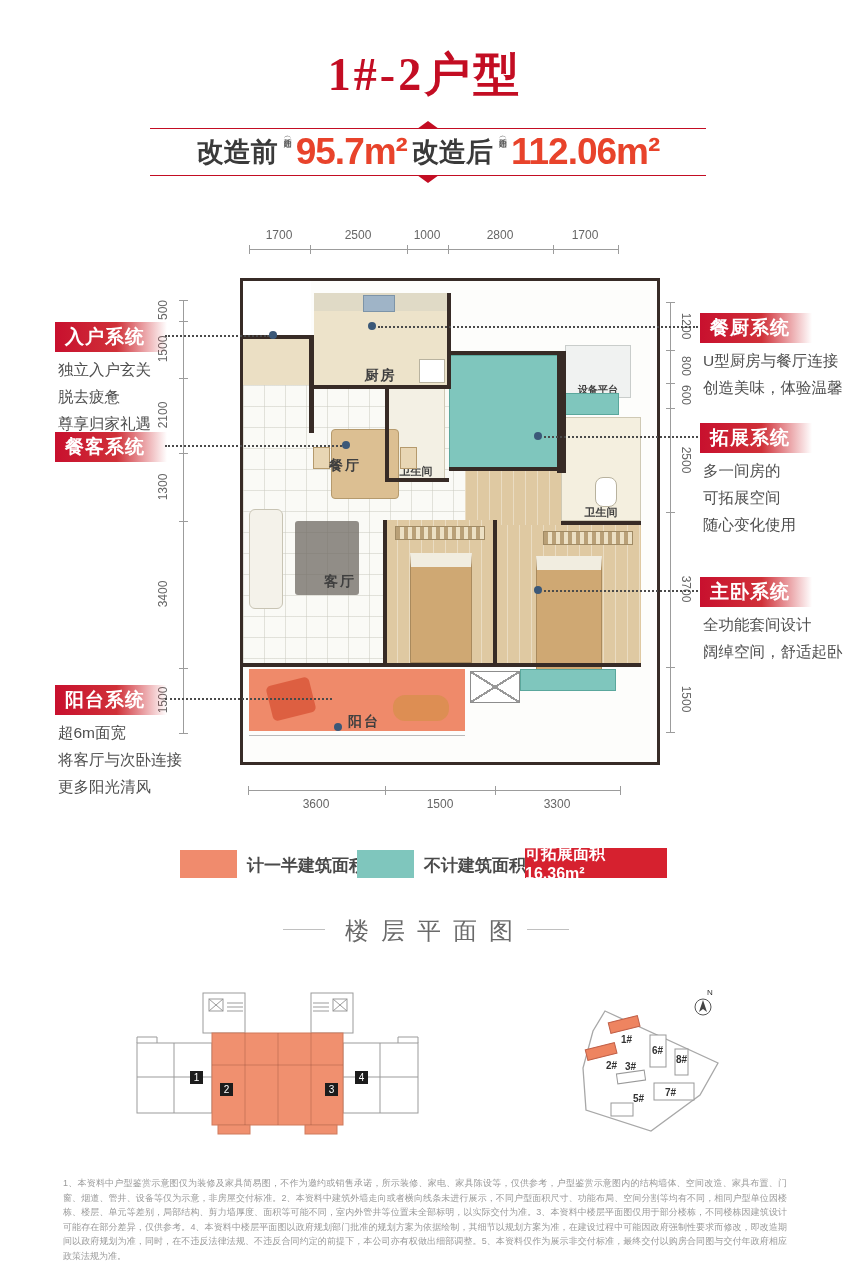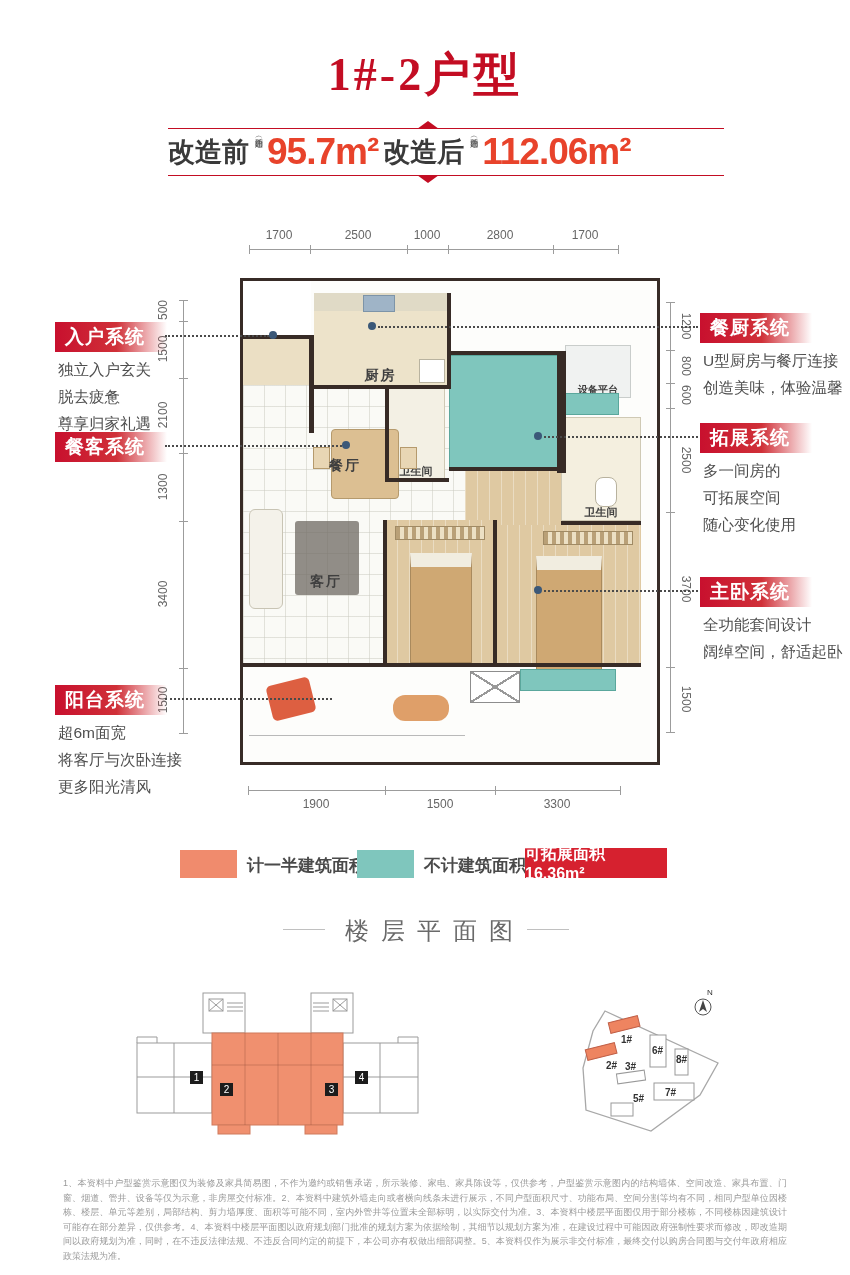--- a/index.html
+++ b/index.html
@@ -2,22 +2,22 @@
 <html><head>
 <meta charset="utf-8">
 <style>
   html,body{margin:0;padding:0;background:#fff;}
   #page{position:relative;width:850px;height:1275px;background:#ffffff;overflow:hidden;
         font-family:"Liberation Sans","DejaVu Sans",sans-serif;}
   .abs{position:absolute;}
   
   #title{left:0;top:44px;width:850px;text-align:center;font-family:"Liberation Serif","DejaVu Serif",serif;
          font-size:46px;font-weight:bold;color:#c30d23;letter-spacing:3px;}
-  #banner{left:168px;top:128px;width:556px;height:46px;border-top:1px solid #c30d23;border-bottom:1px solid #c30d23;
-          display:flex;align-items:center;gap:5px;}
+  #banner{left:150px;top:128px;width:556px;height:46px;border-top:1px solid #c30d23;border-bottom:1px solid #c30d23;
+          display:flex;align-items:center;justify-content:center;gap:5px;}
   .tri-up{left:417px;top:121px;width:0;height:0;border-left:11px solid transparent;border-right:11px solid transparent;border-bottom:8px solid #c30d23;}
   .tri-dn{left:417px;top:175px;width:0;height:0;border-left:11px solid transparent;border-right:11px solid transparent;border-top:8px solid #c30d23;}
   .bn-label{font-size:27px;color:#3a3a3a;font-weight:600;}
   .bn-note{writing-mode:vertical-rl;font-size:8px;line-height:1;color:#555;height:38px;}
   .bn-value{font-size:37px;color:#e8432b;font-weight:bold;letter-spacing:-1px;}
   .bn-layout{font-size:21px;color:#3a3a3a;margin-left:6px;font-weight:600;}
   
   .dimline{background:#9c9c9c;}
   .tick-v{width:1px;height:9px;background:#9c9c9c;}
   .tick-h{width:9px;height:1px;background:#9c9c9c;}
@@ -83,21 +83,21 @@
   <div class="abs dimlab" style="left:328px;top:228px">2500</div>
   <div class="abs dimlab" style="left:397px;top:228px">1000</div>
   <div class="abs dimlab" style="left:470px;top:228px">2800</div>
   <div class="abs dimlab" style="left:555px;top:228px">1700</div>
 
   <div class="abs dimline" style="left:248px;top:790px;width:372px;height:1px"></div>
   <div class="abs tick-v" style="left:248px;top:786px"></div>
   <div class="abs tick-v" style="left:385px;top:786px"></div>
   <div class="abs tick-v" style="left:495px;top:786px"></div>
   <div class="abs tick-v" style="left:620px;top:786px"></div>
-  <div class="abs dimlab" style="left:286px;top:797px">1900</div>
+  <div class="abs dimlab" style="left:286px;top:797px">3600</div>
   <div class="abs dimlab" style="left:410px;top:797px">1500</div>
   <div class="abs dimlab" style="left:527px;top:797px">3300</div>
 
   <div class="abs dimline" style="left:183px;top:300px;width:1px;height:433px"></div>
   <div class="abs tick-h" style="left:179px;top:300px"></div>
   <div class="abs tick-h" style="left:179px;top:321px"></div>
   <div class="abs tick-h" style="left:179px;top:378px"></div>
   <div class="abs tick-h" style="left:179px;top:453px"></div>
   <div class="abs tick-h" style="left:179px;top:521px"></div>
   <div class="abs tick-h" style="left:179px;top:668px"></div>
@@ -206,22 +206,26 @@
     <div class="abs" style="left:293px;top:275px;width:64px;height:100px;background:#cfa873;border:1px solid #a98a5d;border-top:14px solid #f1ede0"></div>
 
     <div class="abs" style="left:88px;top:148px;width:66px;height:68px;background:#dcbf92;border:1px solid #b59a6d;border-radius:4px"></div>
     <div class="abs" style="left:70px;top:166px;width:15px;height:20px;background:#e8d6b4;border:1px solid #b59a6d"></div>
     <div class="abs" style="left:157px;top:166px;width:15px;height:20px;background:#e8d6b4;border:1px solid #b59a6d"></div>
 
     <div class="abs" style="left:6px;top:228px;width:32px;height:98px;background:#f4f2ea;border:1px solid #c8c4b4;border-radius:6px"></div>
     <div class="abs" style="left:52px;top:240px;width:64px;height:74px;background:#6e6862;opacity:.75;border-radius:3px"></div>
 
     <div class="abs rlab" style="left:62px;top:176px;width:80px;text-align:center">餐厅</div>
-    <div class="abs rlab" style="left:67px;top:292px;width:80px;text-align:left">客厅</div>
-
+    <div class="abs rlab" style="left:57px;top:292px;width:80px;text-align:center">客厅</div>
+
+    <div class="room" style="left:6px;top:388px;width:216px;height:62px;background:#ef8a6a">
+      <span class="dot" style="margin-right:6px"></span>
+      <span class="rlab">阳台</span>
+    </div>
     <div class="abs" style="left:26px;top:400px;width:44px;height:36px;background:#dd5f41;border-radius:5px;transform:rotate(-14deg)"></div>
     <div class="abs" style="left:150px;top:414px;width:56px;height:26px;background:#d98e4f;border-radius:12px;opacity:.85"></div>
 
     <div class="room teal" style="left:277px;top:388px;width:96px;height:22px"></div>
 
     <div class="abs xbox" style="left:227px;top:390px;width:48px;height:30px"></div>
 
     <div class="wall" style="left:0;top:54px;width:68px;height:4px"></div>
     <div class="wall" style="left:66px;top:54px;width:5px;height:98px"></div>
     <div class="wall" style="left:68px;top:104px;width:138px;height:4px"></div>

